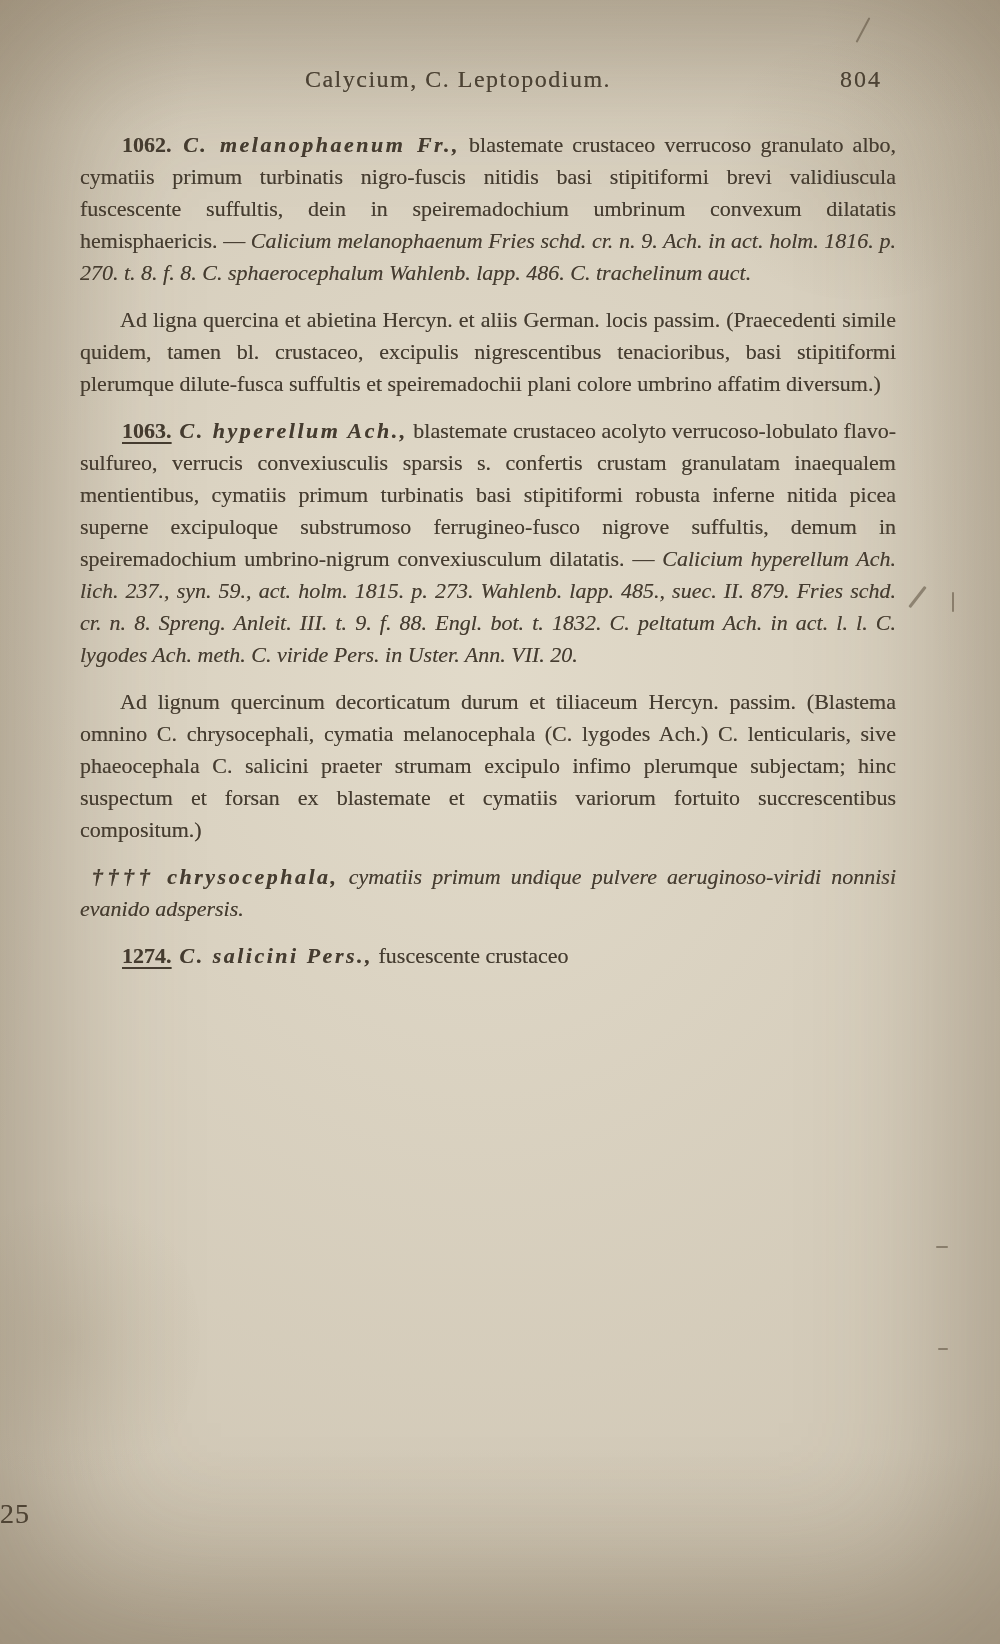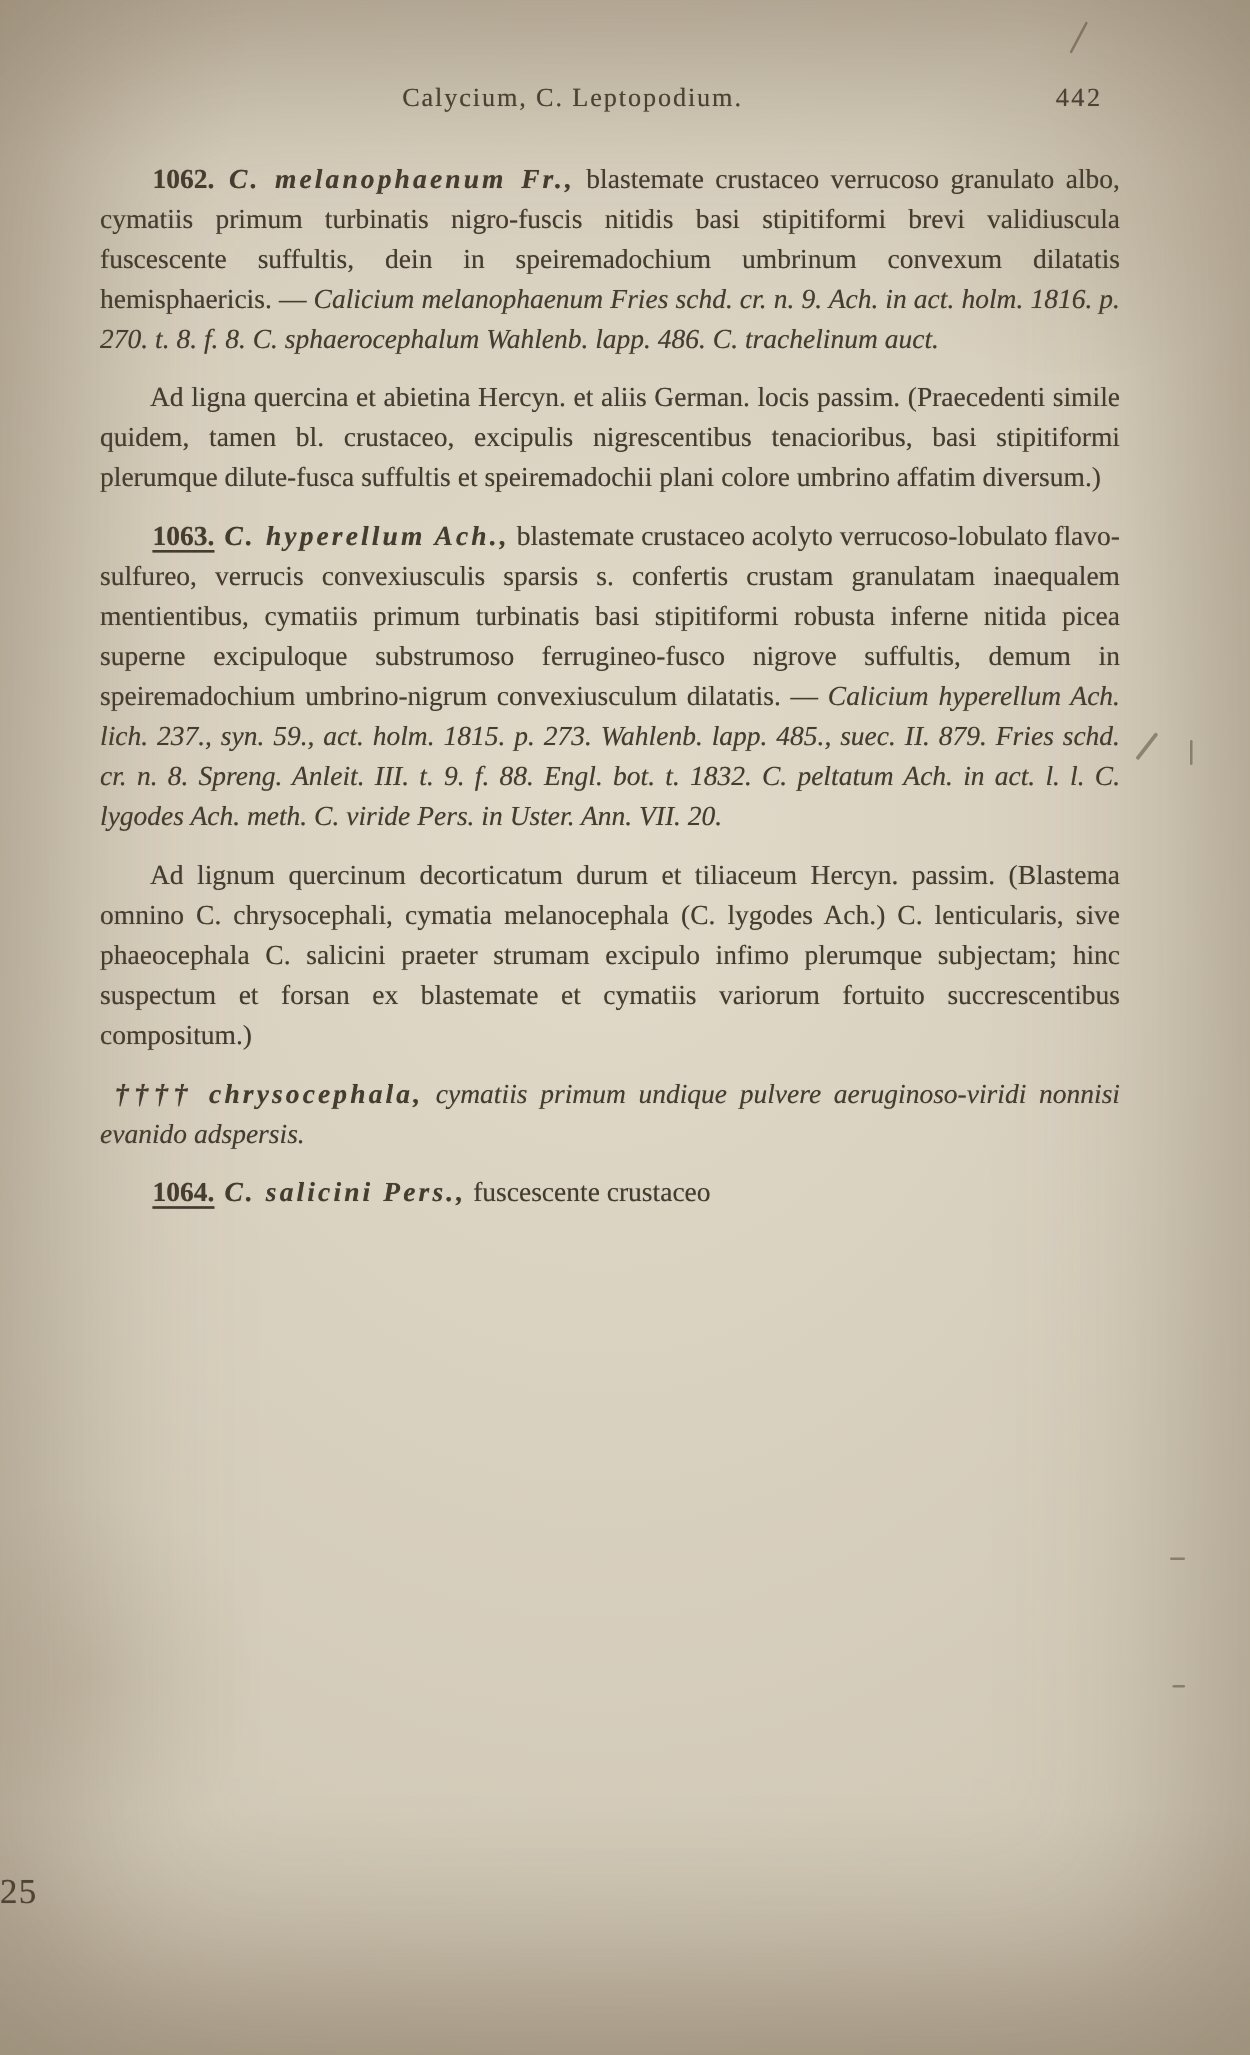--- a/index.html
+++ b/index.html
@@ -21,21 +21,21 @@
   .vignette {
     position: absolute; inset: 0; pointer-events: none;
     box-shadow: inset 0 0 150px 42px rgba(96,80,56,0.35);
   }
   .page-inner {
     position: absolute; left: 80px; right: 104px; top: 66px;
   }
   .running-head {
     position: relative;
     text-align: center;
-    font-size: 21px;
+    font-size: 24px;
     letter-spacing: 1.5px;
     color: #4a4134;
     margin: 0 60px 36px 0;
     text-shadow: 0 0 0.6px rgba(74,65,52,0.6);
   }
   .head-page {
     position: absolute; right: -46px; top: 0;
     letter-spacing: 2px;
   }
   .para {
@@ -94,34 +94,34 @@
 <body>
 
 <div class="page">
   <div class="stain stain-1"></div>
   <div class="stain stain-2"></div>
 
   <div class="page-inner">
 
     <div class="running-head">
       <span>Calycium, C. Leptopodium.</span>
-      <span class="head-page">442</span>
+      <span class="head-page">804</span>
     </div>
 
     <p class="para"><span class="num">1062.</span><span class="species"> C. melanophaenum Fr.,</span><span> blastemate crustaceo verrucoso granulato albo, cymatiis primum turbinatis nigro-fuscis nitidis basi stipitiformi brevi validiuscula fuscescente suffultis, dein in speiremadochium umbrinum convexum dilatatis hemisphaericis. — </span><span class="citation">Calicium melanophaenum Fries schd. cr. n. 9. Ach. in act. holm. 1816. p. 270. t. 8. f. 8. C. sphaerocephalum Wahlenb. lapp. 486. C. trachelinum auct.</span></p>
 
     <p class="para note"><span>Ad ligna quercina et abietina Hercyn. et aliis German. locis passim. (Praecedenti simile quidem, tamen bl. crustaceo, excipulis nigrescentibus tenacioribus, basi stipitiformi plerumque dilute-fusca suffultis et speiremadochii plani colore umbrino affatim diversum.)</span></p>
 
     <p class="para"><span class="num underline">1063.</span><span class="species"> C. hyperellum Ach.,</span><span> blastemate crustaceo acolyto verrucoso-lobulato flavo-sulfureo, verrucis convexiusculis sparsis s. confertis crustam granulatam inaequalem mentientibus, cymatiis primum turbinatis basi stipitiformi robusta inferne nitida picea superne excipuloque substrumoso ferrugineo-fusco nigrove suffultis, demum in speiremadochium umbrino-nigrum convexiusculum dilatatis. — </span><span class="citation">Calicium hyperellum Ach. lich. 237., syn. 59., act. holm. 1815. p. 273. Wahlenb. lapp. 485., suec. II. 879. Fries schd. cr. n. 8. Spreng. Anleit. III. t. 9. f. 88. Engl. bot. t. 1832. C. peltatum Ach. in act. l. l. C. lygodes Ach. meth. C. viride Pers. in Uster. Ann. VII. 20.</span></p>
 
     <p class="para note"><span>Ad lignum quercinum decorticatum durum et tiliaceum Hercyn. passim. (Blastema omnino C. chrysocephali, cymatia melanocephala </span><span class="italic">(C. lygodes Ach.)</span><span> C. lenticularis, sive phaeocephala C. salicini praeter strumam excipulo infimo plerumque subjectam; hinc suspectum et forsan ex blastemate et cymatiis variorum fortuito succrescentibus compositum.)</span></p>
 
     <p class="para daggers"><span class="num">††††</span><span class="species"> chrysocephala,</span><span> cymatiis primum undique pulvere aeruginoso-viridi nonnisi evanido adspersis.</span></p>
 
-    <p class="para"><span class="num underline">1064.</span><span class="species"> C. salicini Pers.,</span><span> fuscescente crustaceo</span></p>
+    <p class="para"><span class="num underline">1274.</span><span class="species"> C. salicini Pers.,</span><span> fuscescente crustaceo</span></p>
 
   </div>
 
   <div class="sig-mark">25</div>
 
   <div class="mark mark-1"></div>
   <div class="mark mark-2"></div>
   <div class="mark mark-3"></div>
   <div class="mark mark-4"></div>
   <div class="mark mark-5"></div>

